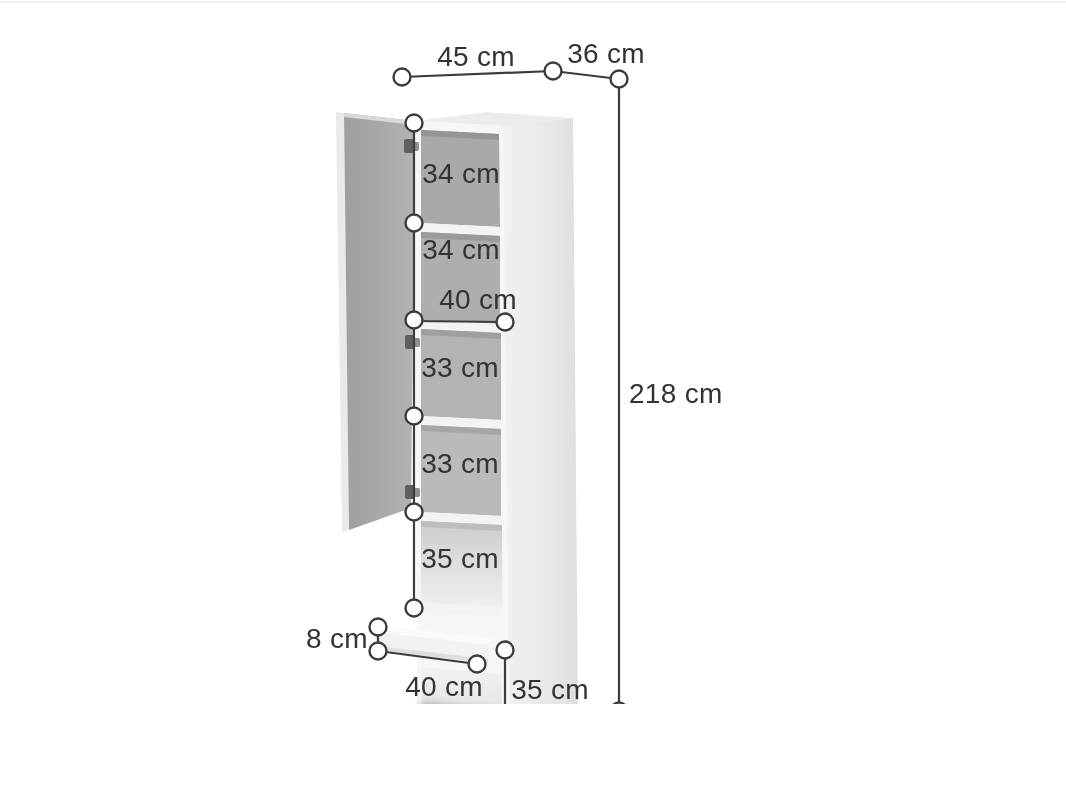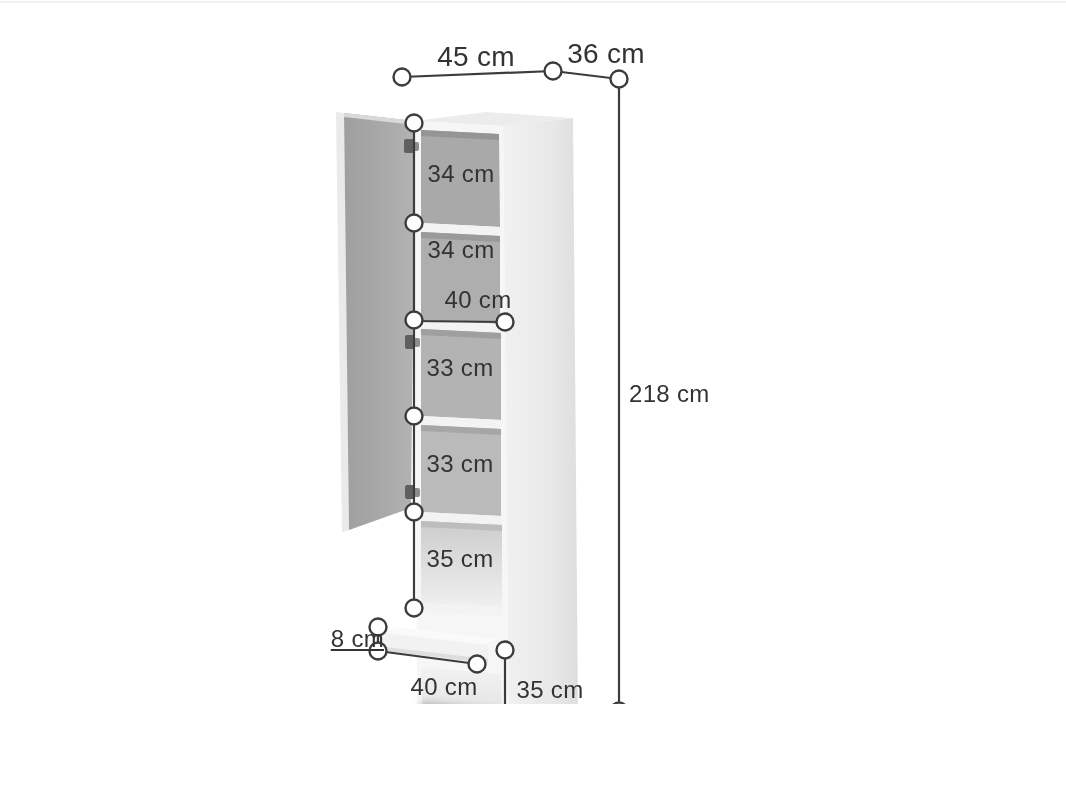--- a/index.html
+++ b/index.html
@@ -7,21 +7,21 @@
     position:relative;
     width:1066px;height:704px;
     background:#ffffff;
     overflow:hidden;
     font-family:"Liberation Sans", sans-serif;
   }
   .stage svg{position:absolute;left:0;top:0;}
   .dim-label{
     position:absolute;
     transform:translate(-50%,-50%);
-    font-size:24px;
+    font-size:28px;
     letter-spacing:.3px;
     color:#333333;
     white-space:nowrap;
     line-height:1;
   }
   .dim-label.align-left{transform:translate(0,-50%);}
   .dim-label.align-right{transform:translate(-100%,-50%);}
   .dim-label.small-top{font-size:28px;}
 </style>
 </head>
@@ -168,17 +168,17 @@
 
   <span class="dim-label small-top" style="left:476px;top:57px;">45 cm</span>
   <span class="dim-label small-top" style="left:606px;top:54px;">36 cm</span>
   <span class="dim-label align-left" style="left:629px;top:394px;">218 cm</span>
   <span class="dim-label" style="left:461px;top:174px;">34 cm</span>
   <span class="dim-label" style="left:461px;top:250px;">34 cm</span>
   <span class="dim-label" style="left:478px;top:300px;">40 cm</span>
   <span class="dim-label" style="left:460px;top:368px;">33 cm</span>
   <span class="dim-label" style="left:460px;top:464px;">33 cm</span>
   <span class="dim-label" style="left:460px;top:559px;">35 cm</span>
-  <span class="dim-label align-right" style="left:384px;top:639px;text-decoration:underline;">8 cm</span>
+  <span class="dim-label align-right" style="left:368px;top:639px;">8 cm</span>
   <span class="dim-label" style="left:444px;top:687px;">40 cm</span>
   <span class="dim-label" style="left:550px;top:690px;">35 cm</span>
 
 </div>
 
 </body></html>

